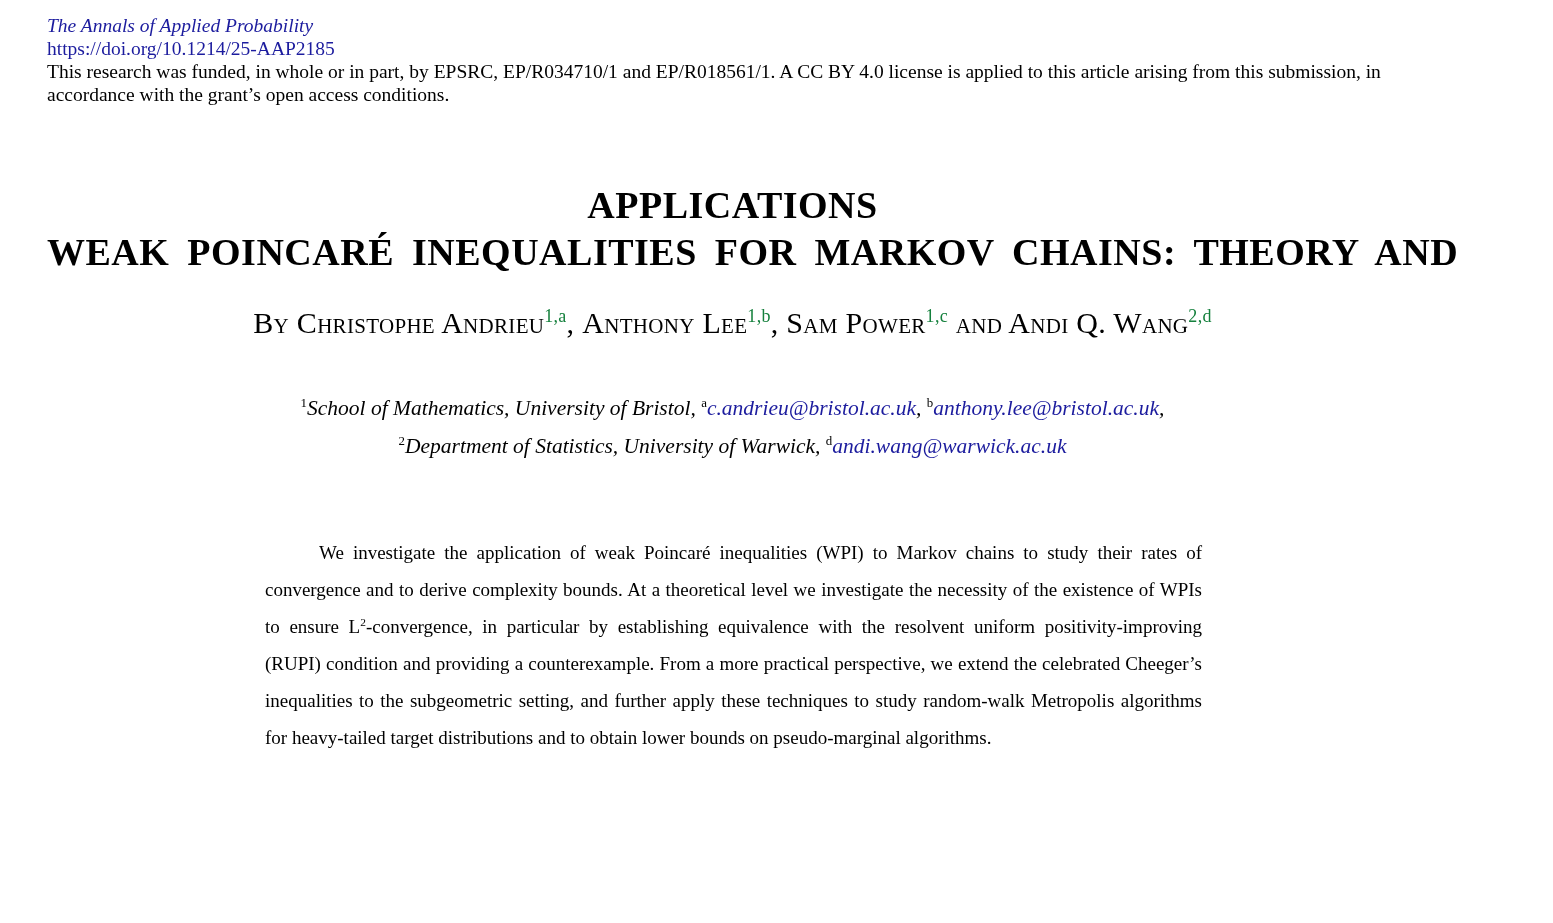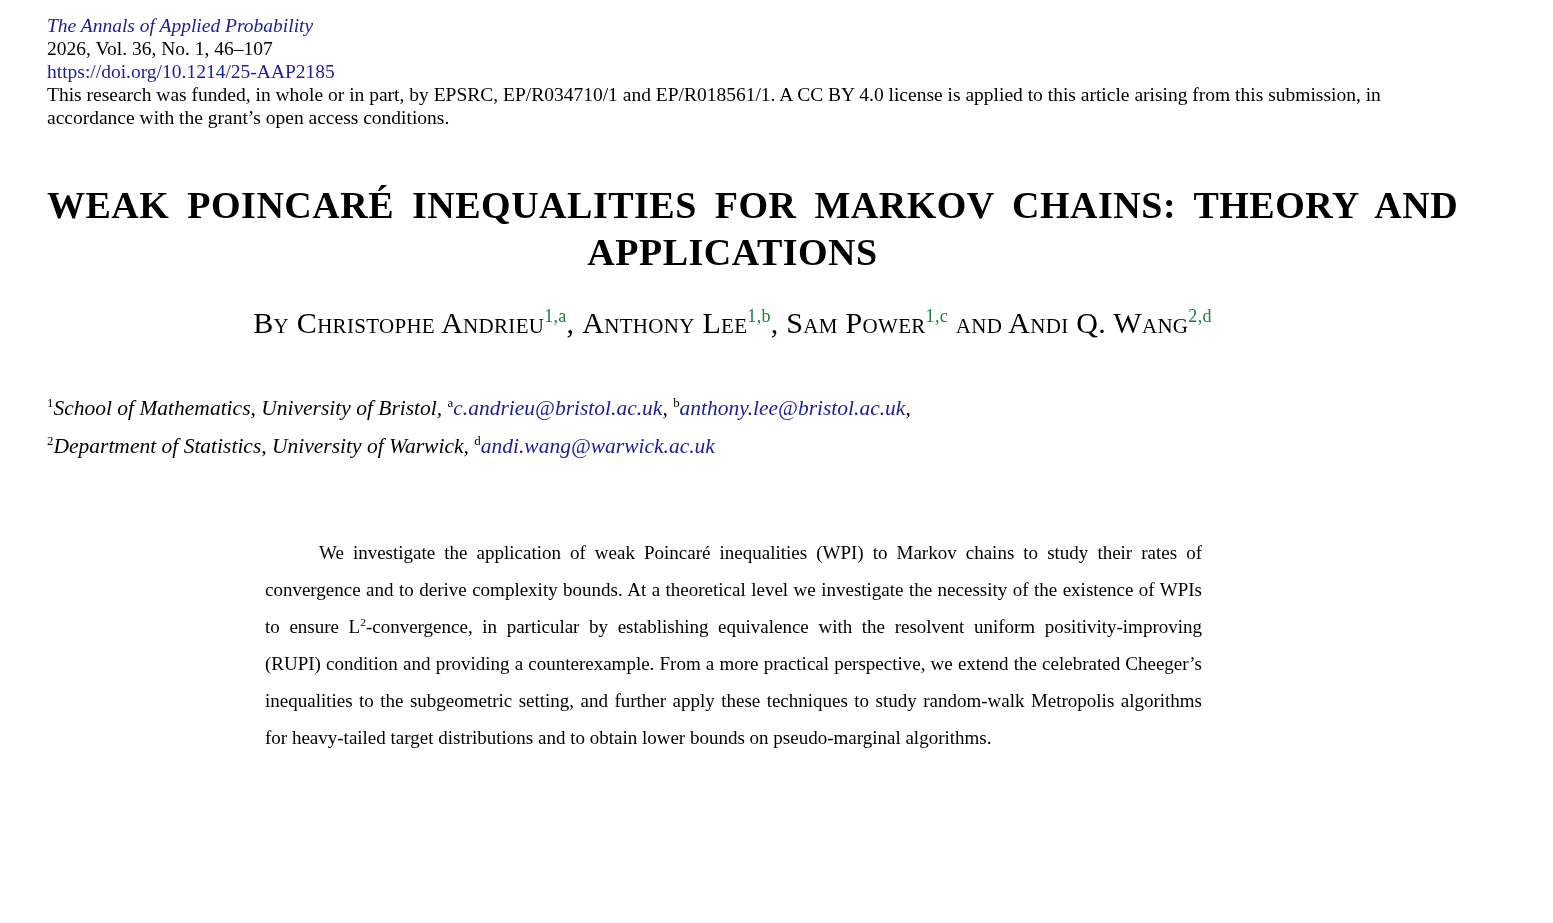--- a/index.html
+++ b/index.html
@@ -75,21 +75,21 @@
     font-style: normal;
     line-height: 0;
   }
   .sup-blue { color: #15803d; }
   
   .affiliations {
     position: absolute;
     top: 390px;
     left: 0;
     width: 100%;
-    text-align: left;
+    text-align: center;
     font-size: 21.5px;
     font-style: italic;
     line-height: 36px;
   }
   .affiliations sup { font-style: normal; color: #000000; }
   .email-link {
     color: #1c1c9e;
     cursor: pointer;
   }
   .aff-second { margin-top: 2px; }
@@ -105,28 +105,27 @@
     text-indent: 54px;
   }
 </style>
 </head>
 <body>
 
 <div class="content">
 
   <div class="header">
     <div><span class="journal-link">The Annals of Applied Probability</span></div>
-    <div class="plain-line">2026, Vol. 36, No. 1, 46–107</div>
     <div><span class="doi-link">https://doi.org/10.1214/25-AAP2185</span></div>
     <div class="funding">This research was funded, in whole or in part, by EPSRC, EP/R034710/1 and EP/R018561/1. A CC BY 4.0 license is applied to this article arising from this submission, in accordance with the grant’s open access conditions.</div>
   </div>
 
   <div class="title-block">
+    <div class="title-line">APPLICATIONS</div>
     <div class="title-line">WEAK POINCARÉ INEQUALITIES FOR MARKOV CHAINS: THEORY AND</div>
-    <div class="title-line">APPLICATIONS</div>
   </div>
 
   <div class="byline">
     <span class="sc">By</span>
     <span class="sc">Christophe Andrieu</span><sup class="sup-blue">1,a</sup><span>, </span>
     <span class="sc">Anthony Lee</span><sup class="sup-blue">1,b</sup><span>, </span>
     <span class="sc">Sam Power</span><sup class="sup-blue">1,c</sup><span class="sc"> and </span>
     <span class="sc">Andi Q. Wang</span><sup class="sup-blue">2,d</sup>
   </div>
 

